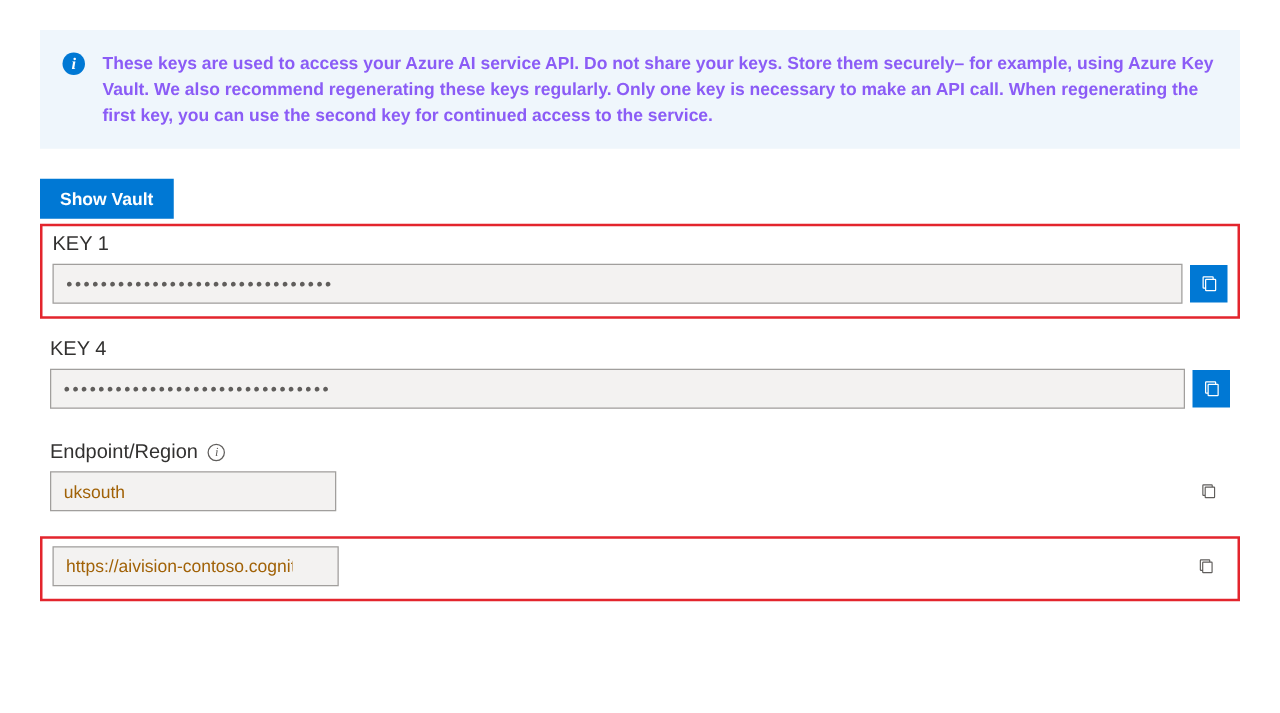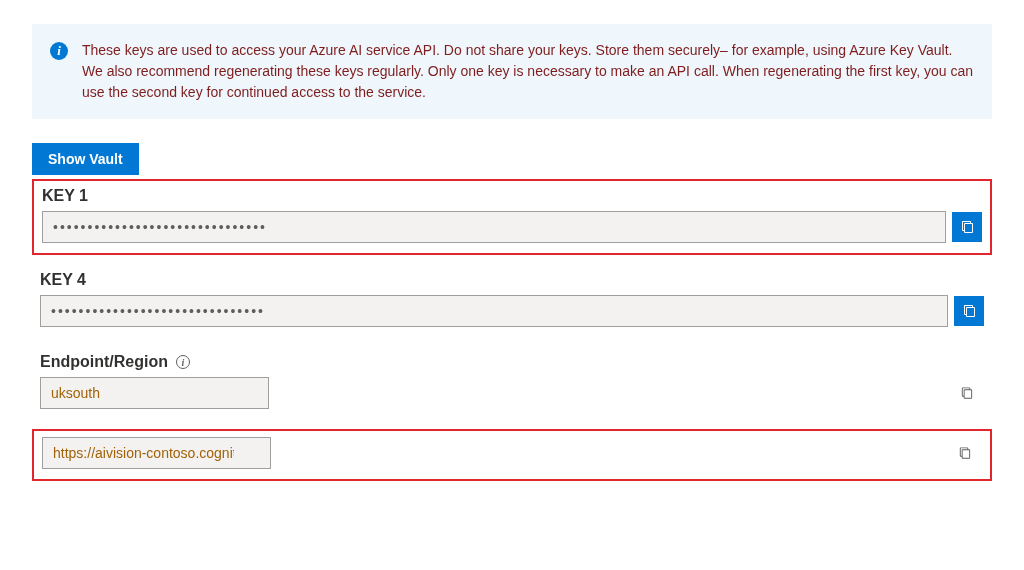--- a/index.html
+++ b/index.html
@@ -30,21 +30,22 @@
       font-family: Georgia, serif;
       font-style: italic;
       font-weight: bold;
       font-size: 13px;
       flex-shrink: 0;
       margin-top: 2px;
     }
     .info-text {
       font-size: 14px;
       line-height: 1.5;
-      color: #7f1d1d;
+      color: #8b5cf6;
+      font-weight: bold;
     }
     .show-keys-btn {
       background: #0078d4;
       color: #ffffff;
       border: none;
       padding: 8px 16px;
       font-size: 14px;
       font-weight: 600;
       cursor: pointer;
       margin-bottom: 4px;
@@ -56,21 +57,20 @@
     .highlighted {
       border: 2.5px solid #e3252d;
     }
     .field-label {
       font-size: 16px;
       color: #323130;
       margin-bottom: 6px;
       display: flex;
       align-items: center;
       gap: 8px;
-      font-weight: bold;
     }
     .label-info-icon {
       width: 14px;
       height: 14px;
       border: 1px solid #605e5c;
       border-radius: 50%;
       display: inline-flex;
       align-items: center;
       justify-content: center;
       font-family: Georgia, serif;

